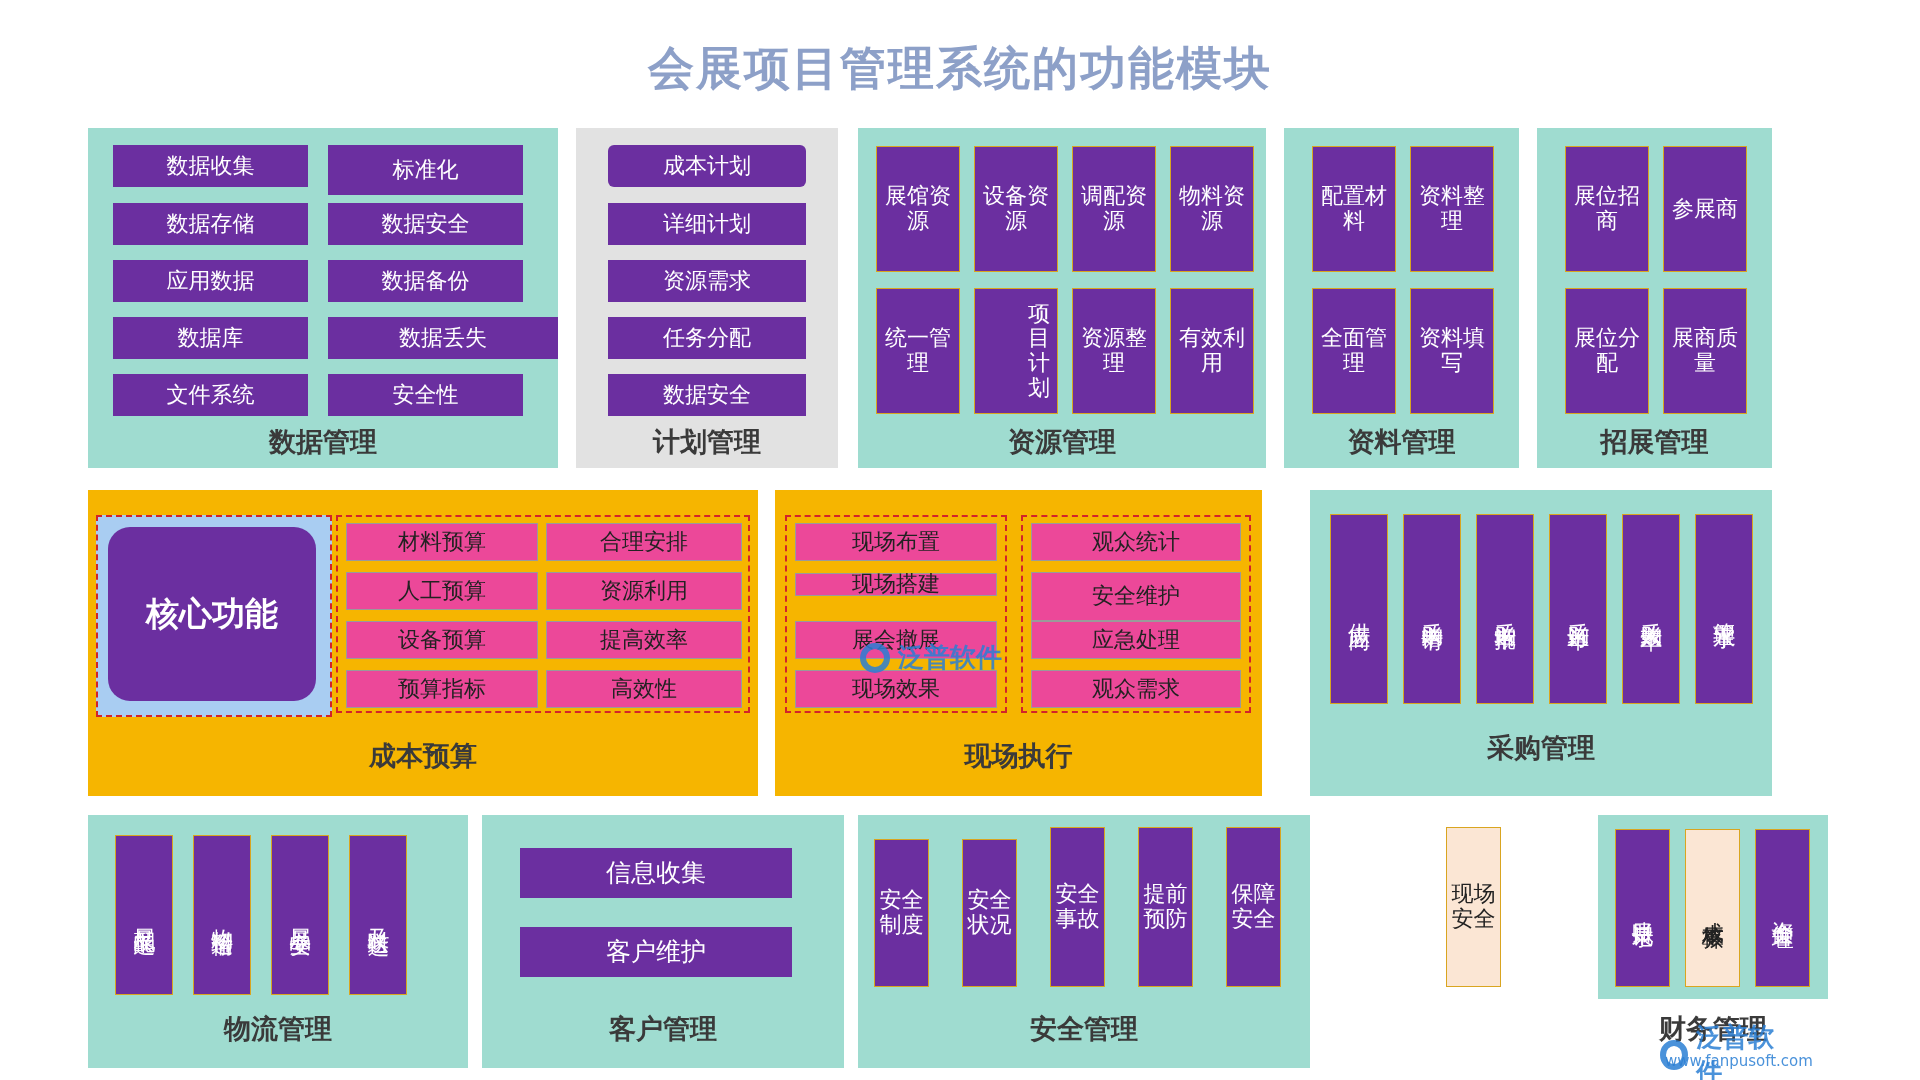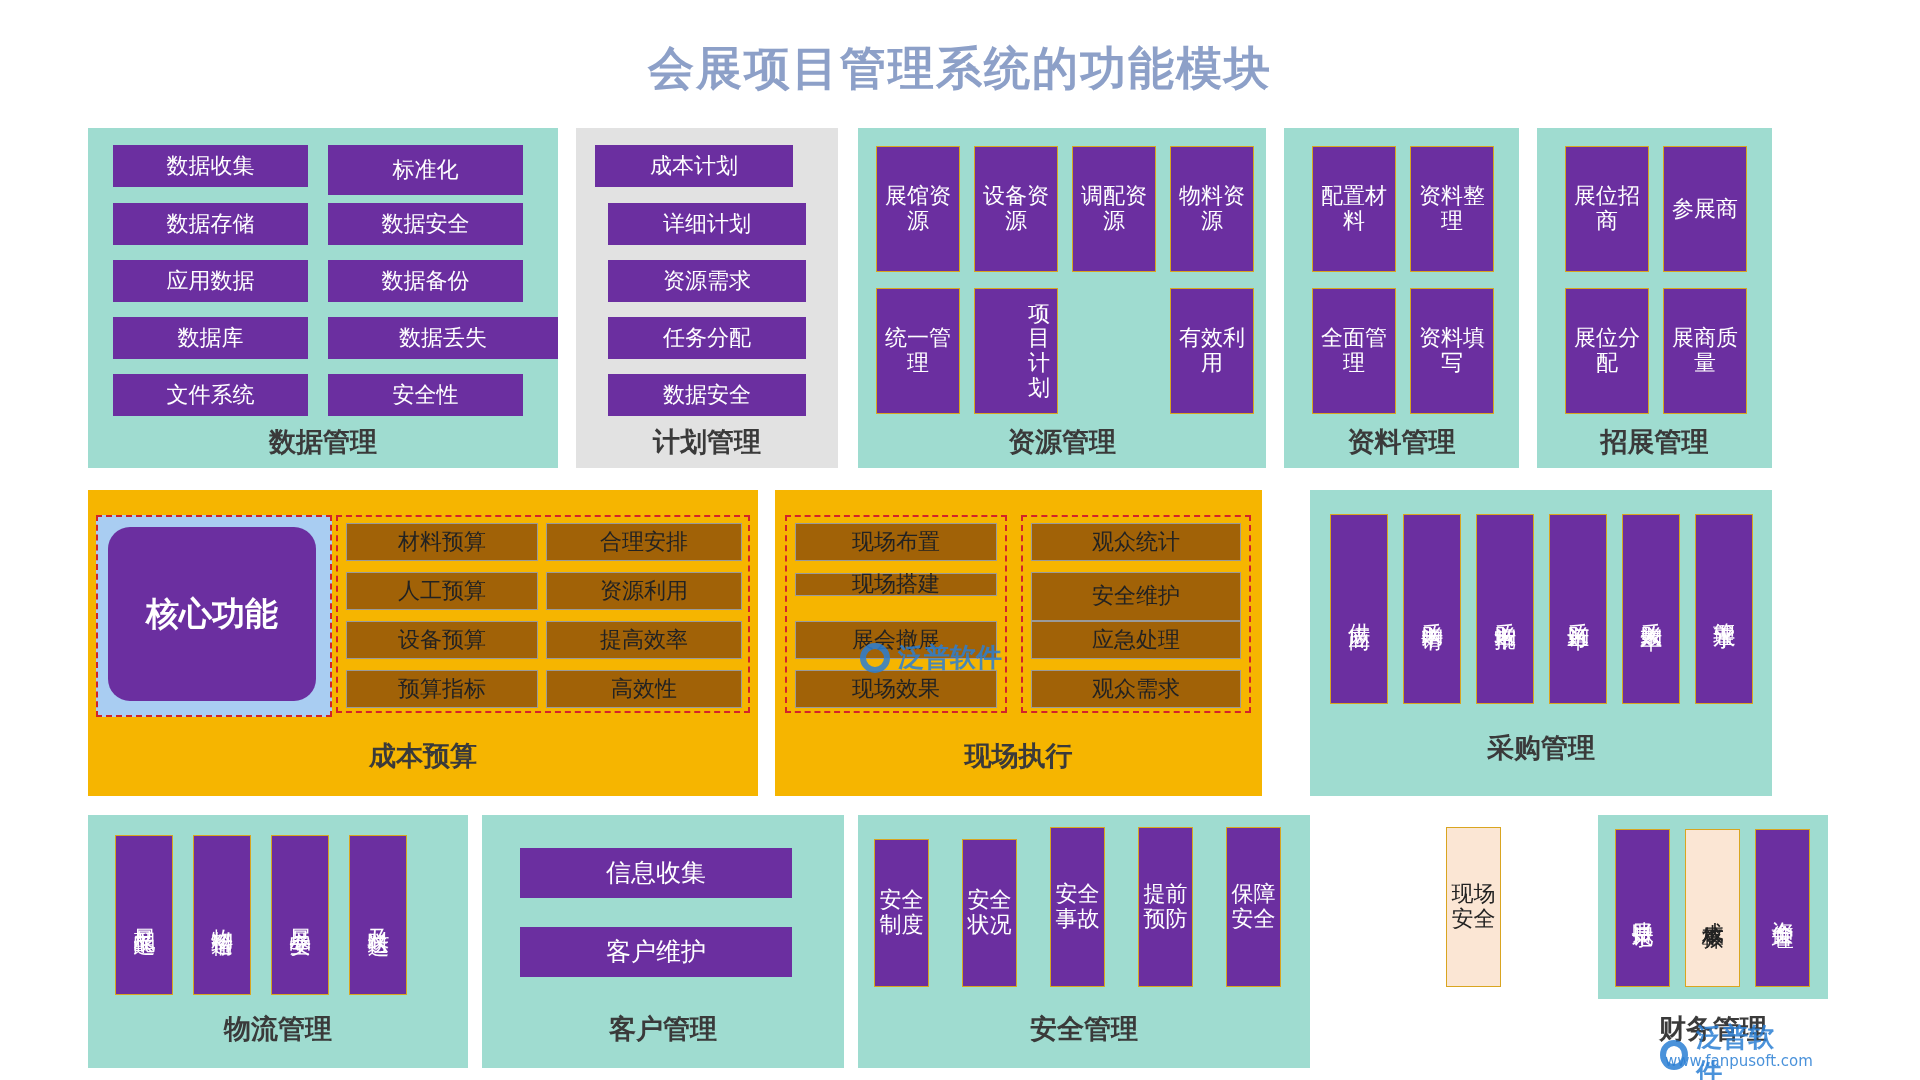--- a/index.html
+++ b/index.html
@@ -20,21 +20,21 @@
     position:absolute;left:0;width:100%;text-align:center;
     font-size:27px;font-weight:bold;color:#3a3a3a;
   }
   .chip{
     box-sizing:border-box;background:#6b2fa0;color:#ffffff;
     border:1px solid #d9a520;display:flex;align-items:center;justify-content:center;
     text-align:center;font-size:22px;line-height:1.12;font-weight:normal;
     position:absolute;
   }
   .chip.noborder{border:none;}
-  .chip.white{background:#a16207;color:#222;border:1px solid #9a9a9a;}
+  .chip.white{background:#ec4899;color:#222;border:1px solid #9a9a9a;}
   .chip.cream{background:#fbe6d4;color:#222;border:1px solid #d9a520;}
   .chip.vert{writing-mode:vertical-rl;text-orientation:upright;letter-spacing:2px;}
   .core{
     position:absolute;background:#6b2fa0;color:#fff;border-radius:22px;
     display:flex;align-items:center;justify-content:center;
     font-size:33px;font-weight:bold;
   }
   .coreback{position:absolute;background:#a9cdf2;border:2px dashed #d2232a;}
   .dashbox{position:absolute;border:2px dashed #d2232a;box-sizing:border-box;}
   .wm-logo{
@@ -61,36 +61,37 @@
   <div class="chip noborder" style="left:240px;top:17px;width:195px;height:50px;">标准化</div>
   <div class="chip noborder" style="left:240px;top:75px;width:195px;height:42px;">数据安全</div>
   <div class="chip noborder" style="left:240px;top:132px;width:195px;height:42px;">数据备份</div>
   <div class="chip noborder" style="left:240px;top:189px;width:230px;height:42px;">数据丢失</div>
   <div class="chip noborder" style="left:240px;top:246px;width:195px;height:42px;">安全性</div>
 
   <div class="panel-label" style="top:296px;">数据管理</div>
 </div>
 
 <div class="panel panel-gray" style="left:576px;top:128px;width:262px;height:340px;">
-  <div class="chip noborder" style="left:19px;top:17px;width:198px;height:42px;">成本计划</div>
+  <div class="chip noborder" style="left:32px;top:17px;width:198px;height:42px;border-radius:6px;">成本计划</div>
   <div class="chip noborder" style="left:32px;top:75px;width:198px;height:42px;">详细计划</div>
   <div class="chip noborder" style="left:32px;top:132px;width:198px;height:42px;">资源需求</div>
   <div class="chip noborder" style="left:32px;top:189px;width:198px;height:42px;">任务分配</div>
   <div class="chip noborder" style="left:32px;top:246px;width:198px;height:42px;">数据安全</div>
   <div class="panel-label" style="top:296px;">计划管理</div>
 </div>
 
 <div class="panel panel-teal" style="left:858px;top:128px;width:408px;height:340px;">
   <div class="chip" style="left:18px;top:18px;width:84px;height:126px;">展馆资源</div>
   <div class="chip" style="left:116px;top:18px;width:84px;height:126px;">设备资源</div>
   <div class="chip" style="left:214px;top:18px;width:84px;height:126px;">调配资源</div>
   <div class="chip" style="left:312px;top:18px;width:84px;height:126px;">物料资源</div>
 
   <div class="chip" style="left:18px;top:160px;width:84px;height:126px;">统一管理</div>
   <div class="chip" style="left:116px;top:160px;width:84px;height:126px;padding-left:46px;">项目计划</div>
+  <div class="chip" style="left:214px;top:160px;width:84px;height:126px;">资源整理</div>
   <div class="chip" style="left:312px;top:160px;width:84px;height:126px;">有效利用</div>
 
   <div class="panel-label" style="top:296px;">资源管理</div>
 </div>
 
 <div class="panel panel-teal" style="left:1284px;top:128px;width:235px;height:340px;">
   <div class="chip" style="left:28px;top:18px;width:84px;height:126px;">配置材料</div>
   <div class="chip" style="left:126px;top:18px;width:84px;height:126px;">资料整理</div>
   <div class="chip" style="left:28px;top:160px;width:84px;height:126px;">全面管理</div>
   <div class="chip" style="left:126px;top:160px;width:84px;height:126px;">资料填写</div>

